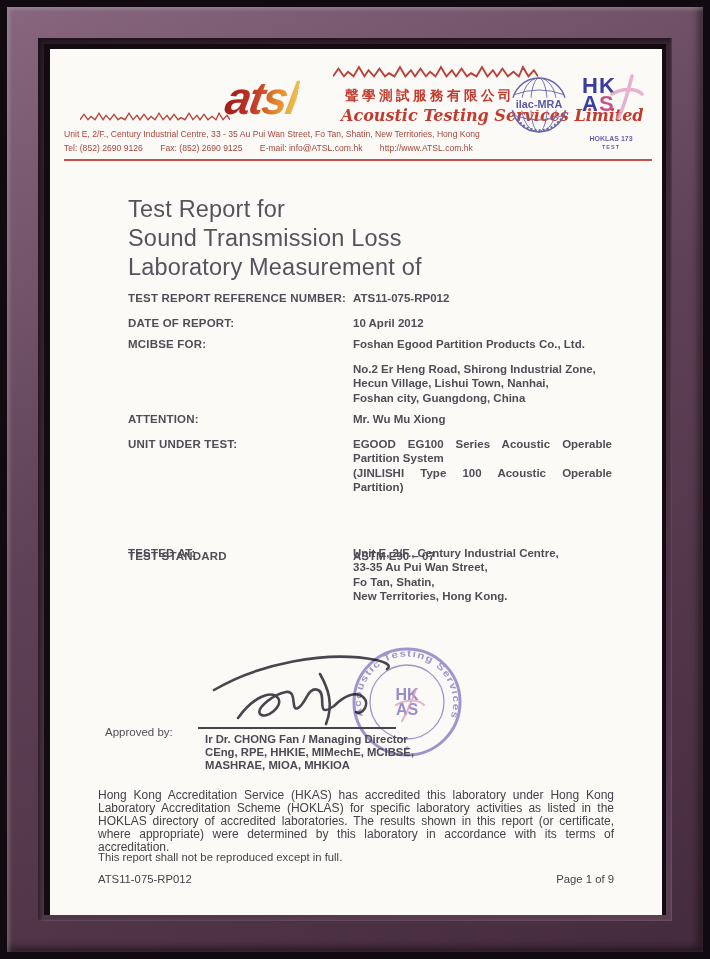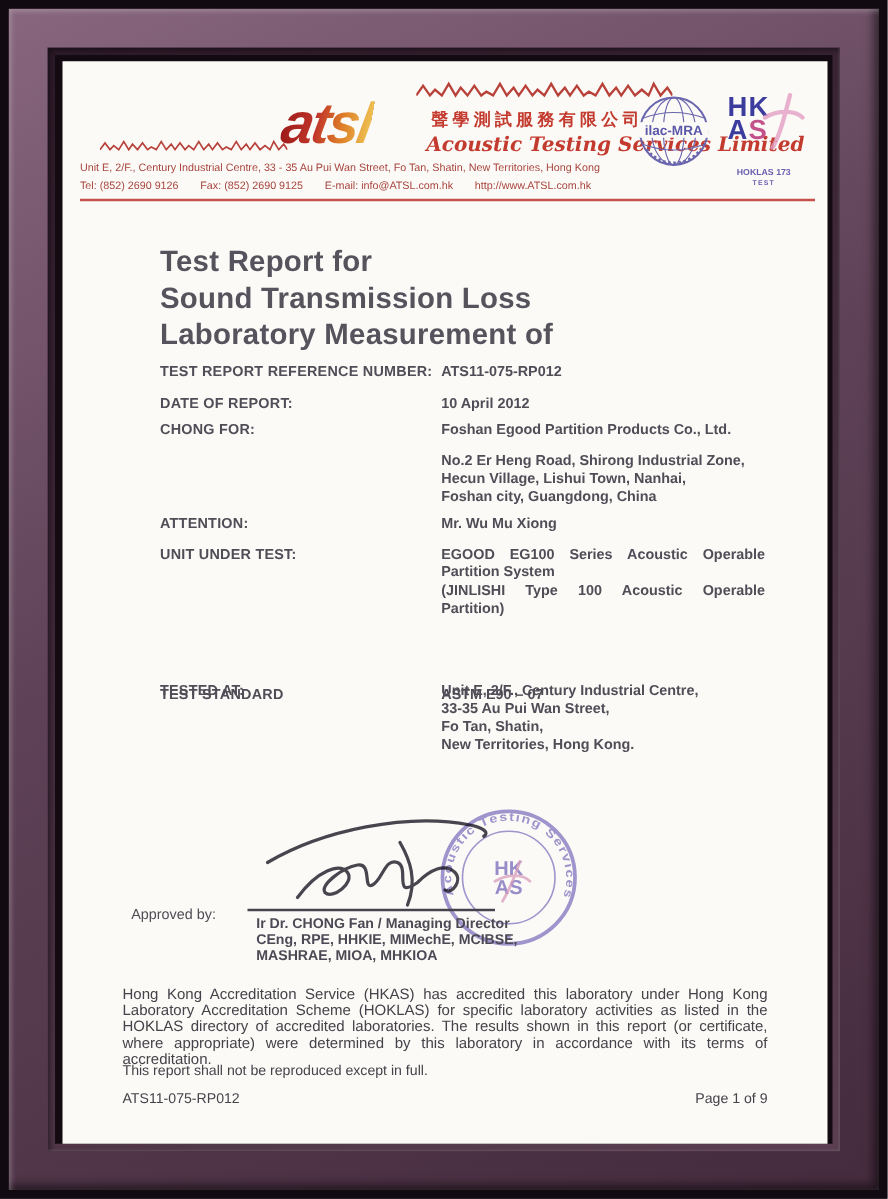--- a/index.html
+++ b/index.html
@@ -28,21 +28,21 @@
       font-size:16px;color:#c33b2f;white-space:nowrap;}
   .hdr-small{font-size:8.6px;color:#a8453e;white-space:nowrap;}
   .contact span{margin-right:15px;}
   .red-rule{height:2px;background:#c4524b;}
   .hkas-letters{font-weight:900;font-size:22px;line-height:18px;letter-spacing:1px;color:#3c3c9e;}
   .hkas-as{background:linear-gradient(90deg,#3c3c9e 52%,#c4528a 52%);
       -webkit-background-clip:text;background-clip:text;color:transparent;}
   .hoklas{font-size:7px;font-weight:bold;color:#6a5fae;text-align:center;line-height:8px;}
   .hoklas .sub{font-size:5.5px;letter-spacing:1px;}
   
-  .title{font-size:23.5px;font-weight:bold;line-height:29px;color:#56535d;letter-spacing:.2px;}
+  .title{font-size:23.5px;font-weight:normal;line-height:29px;color:#56535d;letter-spacing:.2px;}
   
   .row{display:flex;align-items:flex-start;width:484px;}
   .lbl{width:225px;flex:0 0 225px;font-size:11.5px;font-weight:bold;letter-spacing:.2px;line-height:14.3px;}
   .val{width:259px;flex:0 0 259px;font-size:11.5px;font-weight:bold;line-height:14.3px;
        white-space:pre-line;text-align:justify;}
   
   .plain{font-size:11.5px;line-height:13px;margin-top:11px;}
   .name-ln{font-size:11.3px;font-weight:bold;line-height:13px;color:#4c4954;}
   .sig-line{height:2px;background:#46434c;}
   .stamp{opacity:.82;mix-blend-mode:multiply;}
@@ -113,21 +113,21 @@
 
   <div class="abs row" style="left:78px;top:242px">
     <span class="lbl">TEST REPORT REFERENCE NUMBER:</span>
     <span class="val">ATS11-075-RP012</span>
   </div>
   <div class="abs row" style="left:78px;top:267px">
     <span class="lbl">DATE OF REPORT:</span>
     <span class="val">10 April 2012</span>
   </div>
   <div class="abs row" style="left:78px;top:288px">
-    <span class="lbl">CHONG FOR:</span>
+    <span class="lbl">MCIBSE FOR:</span>
     <span class="val">Foshan Egood Partition Products Co., Ltd.</span>
   </div>
   <div class="abs row" style="left:78px;top:313px">
     <span class="lbl"></span>
     <span class="val">No.2 Er Heng Road, Shirong Industrial Zone,
 Hecun Village, Lishui Town, Nanhai,
 Foshan city, Guangdong, China</span>
   </div>
   <div class="abs row" style="left:78px;top:363px">
     <span class="lbl">ATTENTION:</span>

